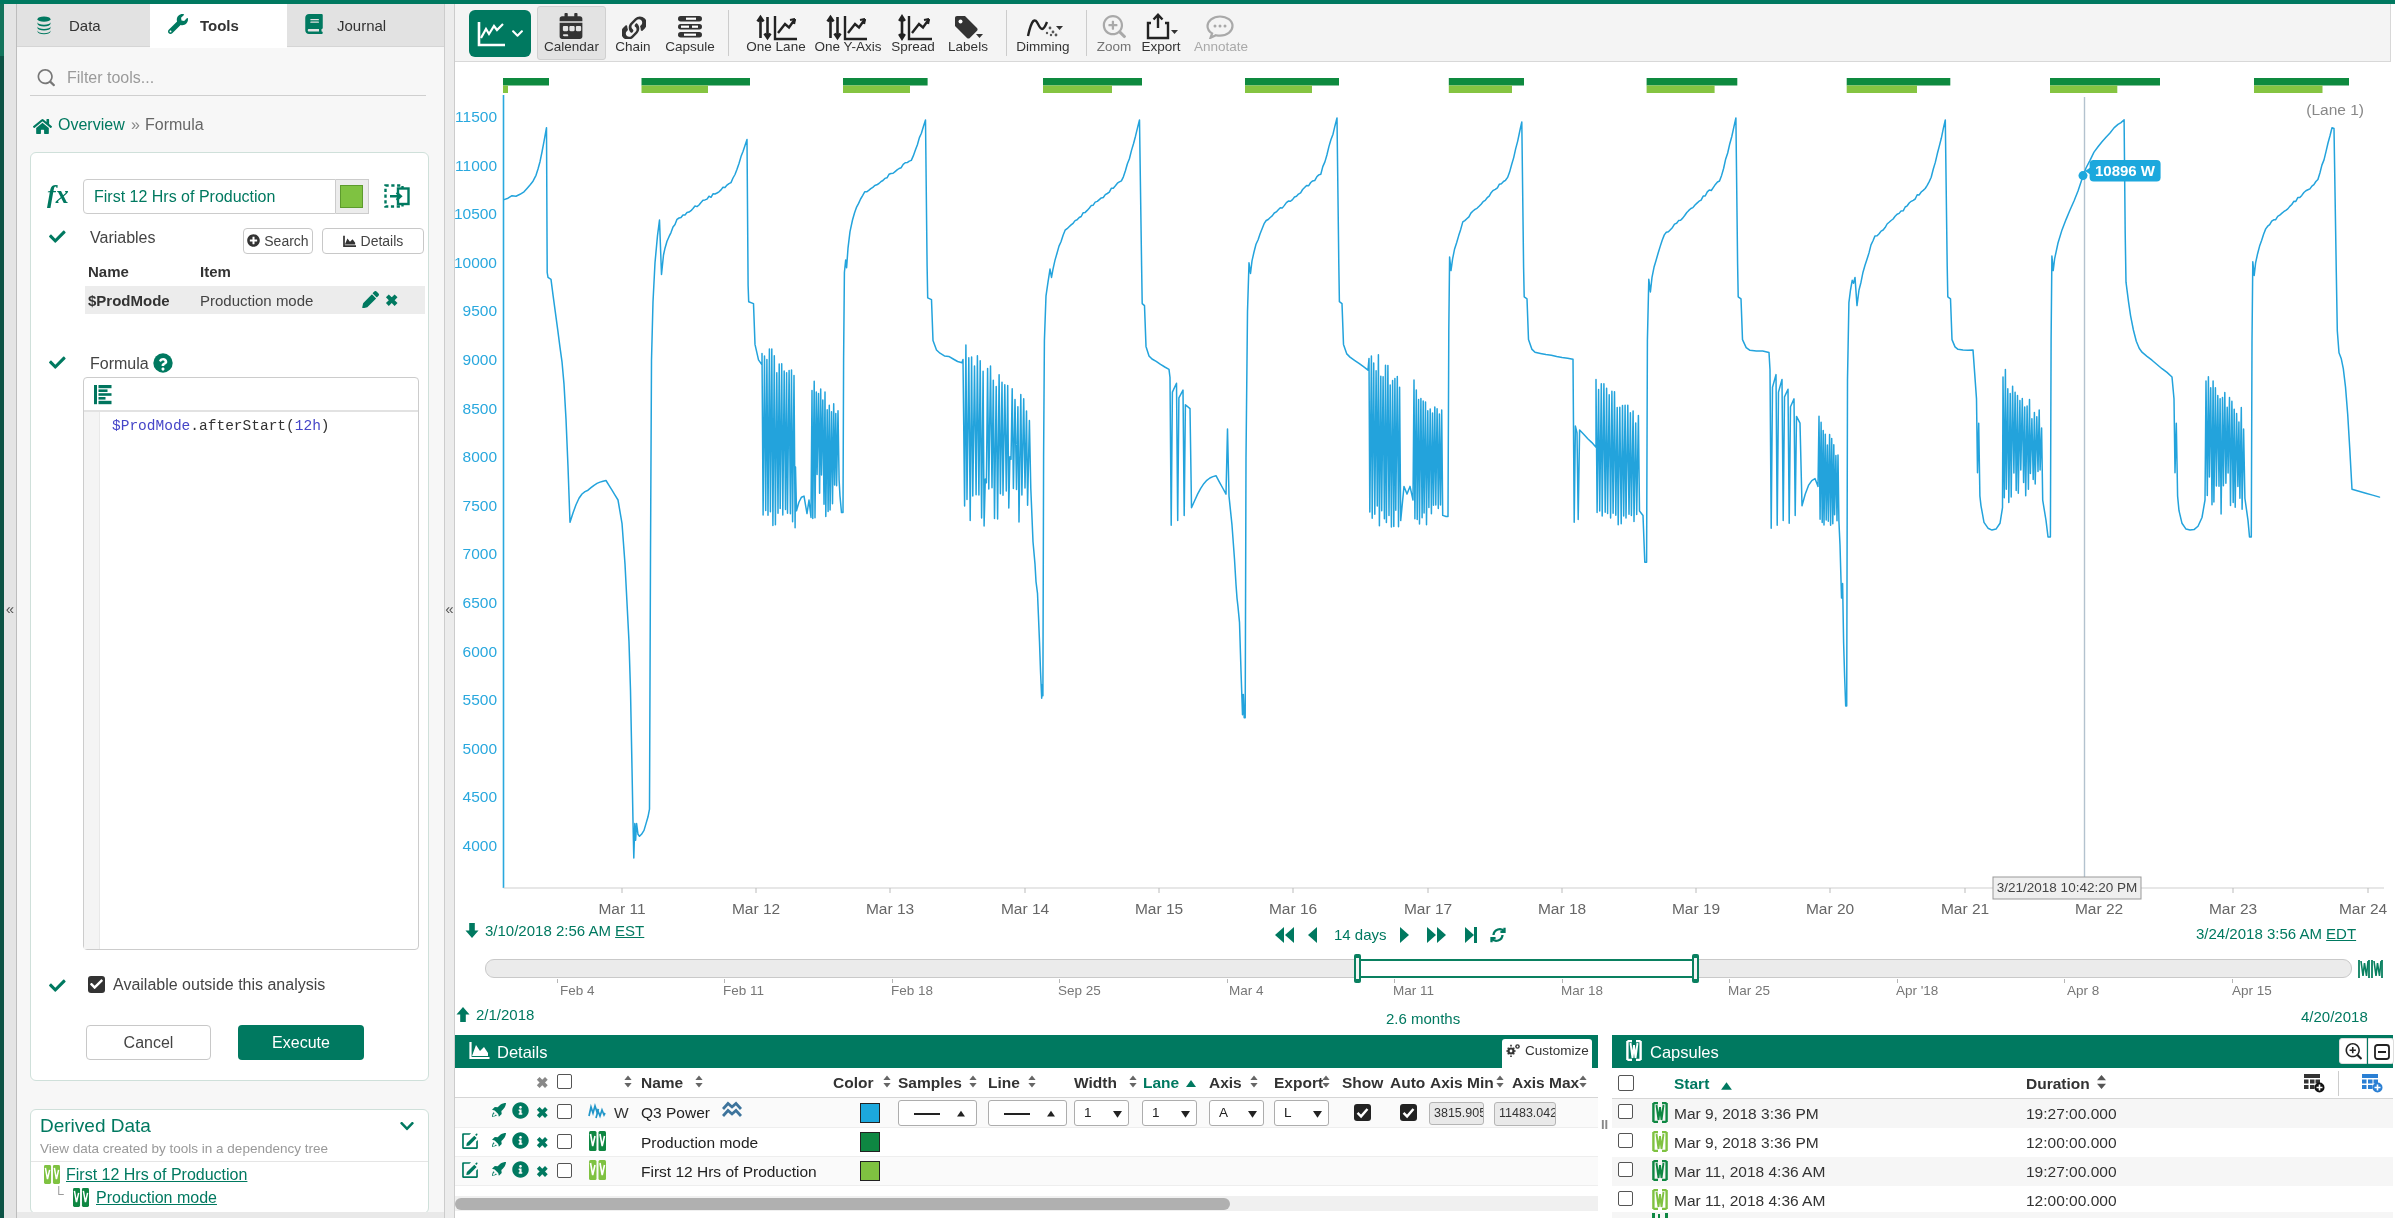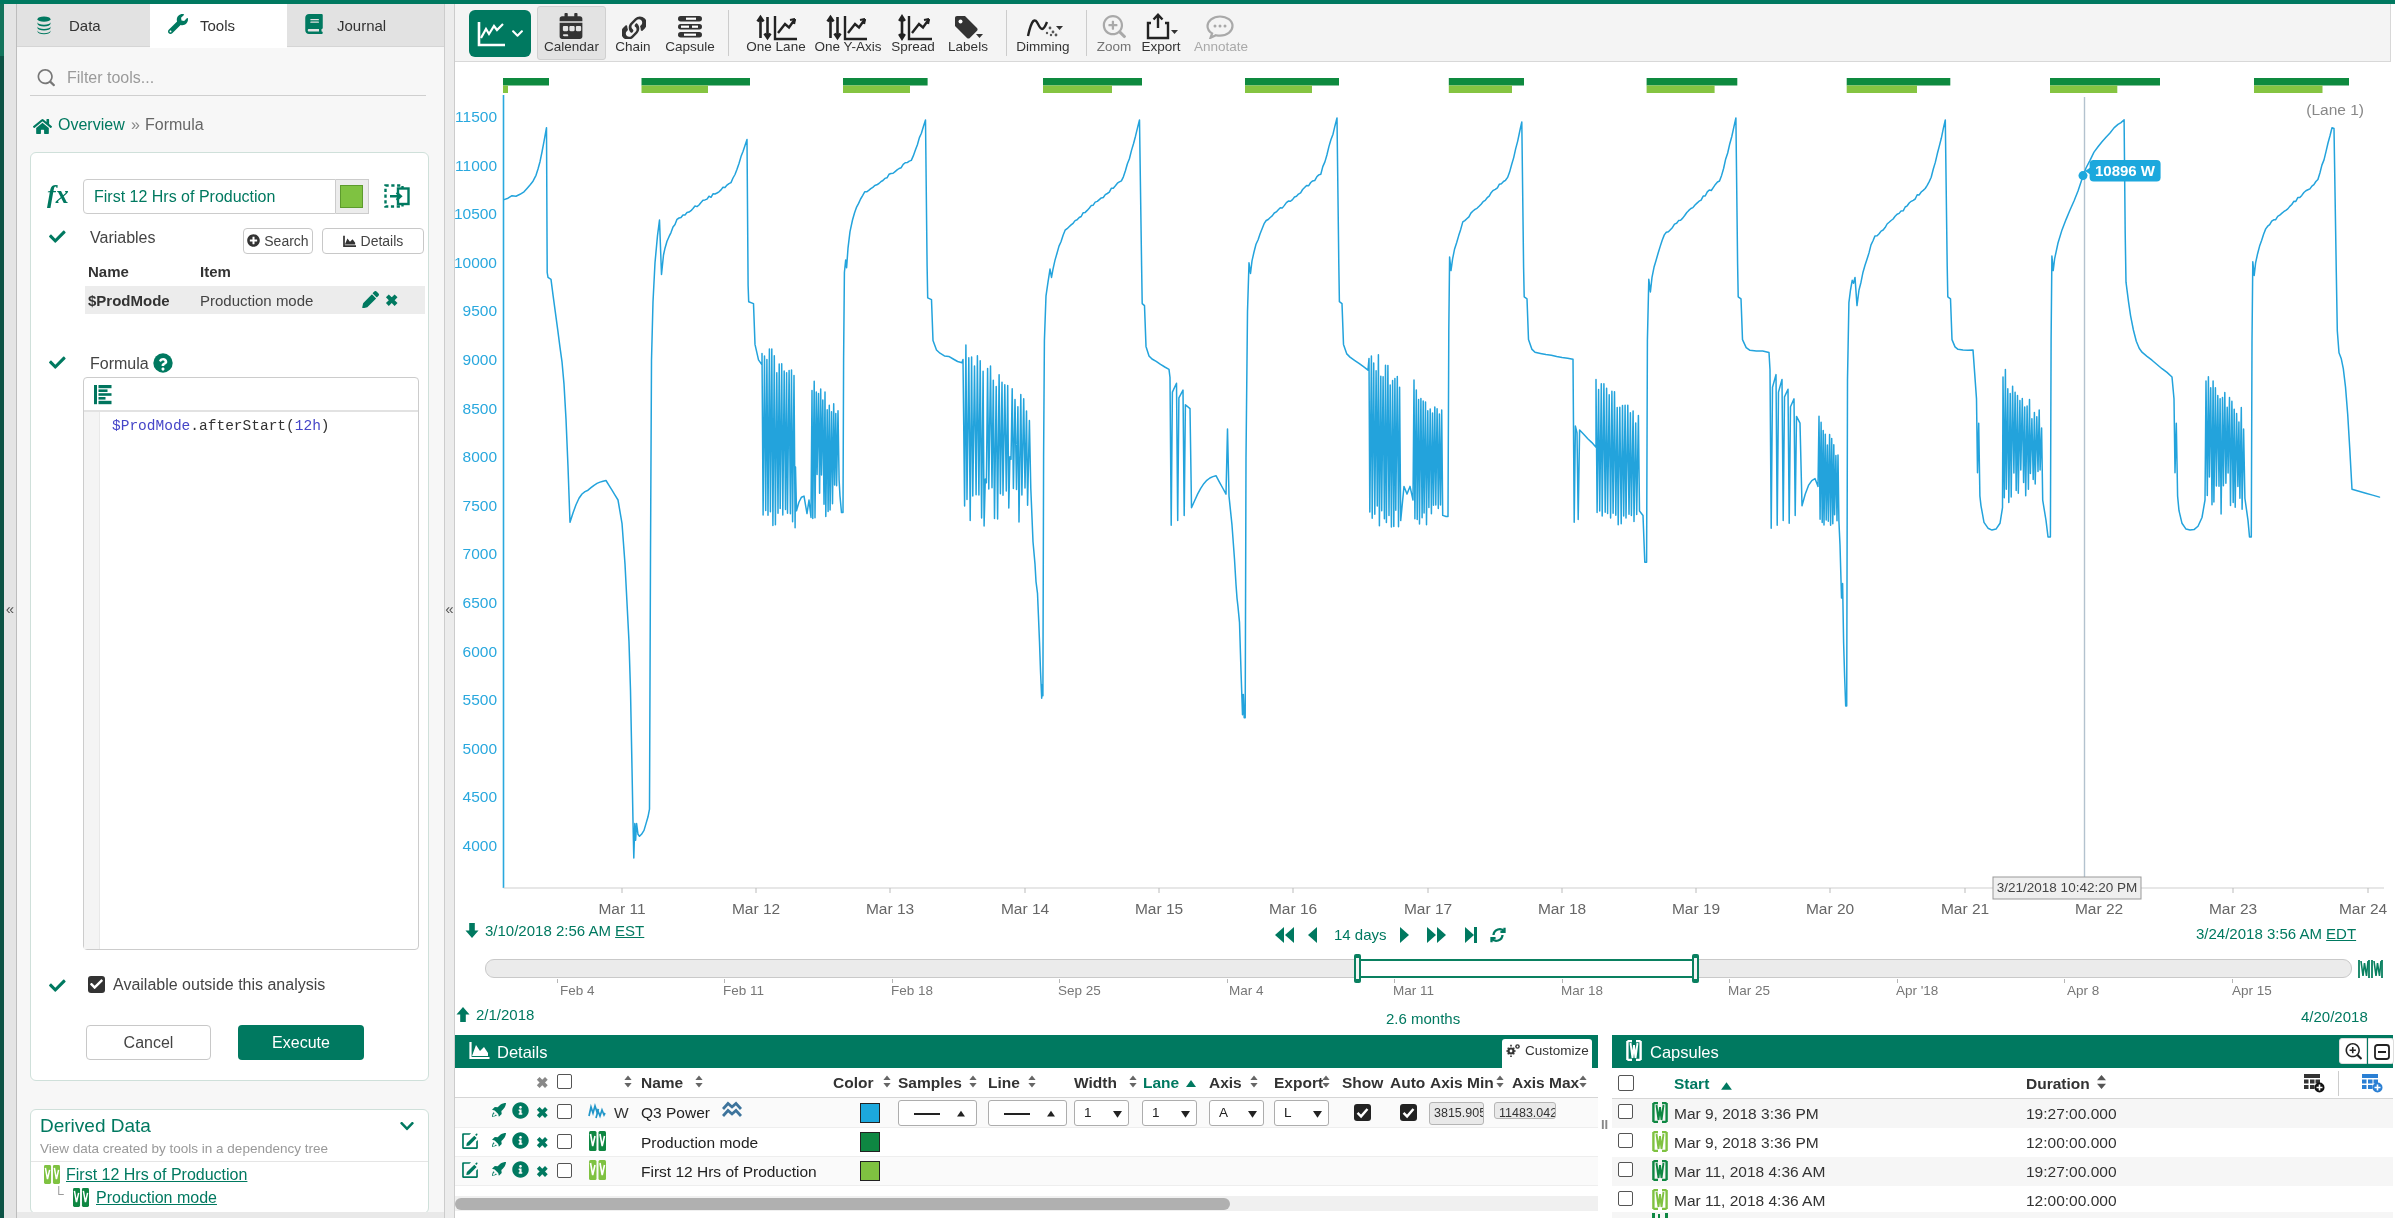--- a/index.html
+++ b/index.html
@@ -31,21 +31,21 @@
           <path d="M3.5 11.4 a6.5 2.6 0 0 0 13 0 v1.6 a6.5 2.6 0 0 1 -13 0z" fill="#007960"></path>
           <path d="M3.5 15.6 a6.5 2.6 0 0 0 13 0 v1 a6.5 2.6 0 0 1 -13 0z" fill="#007960"></path>
         </svg></span>
   <span class="abs" style="left:52px;top:13px;">Data</span>
 </div>
 <div class="abs" style="left:150px;top:4px;width:137px;height:44px;background:#fff;font-size:15px;color:#333;">
   <span class="abs" style="left:18px;top:10px;width:20px;height:20px;">
   <svg width="20" height="20" viewBox="0 0 512 512">
           <path fill="#007960" d="M507.73 109.1c-2.24-9.03-13.54-12.09-20.12-5.51l-74.36 74.36-67.88-11.31-11.31-67.88 74.36-74.36c6.62-6.62 3.43-17.9-5.66-20.16-47.38-11.74-99.55.91-136.58 37.93-39.64 39.64-50.55 97.1-34.05 147.2L18.74 402.76c-24.99 24.99-24.99 65.51 0 90.5 24.99 24.99 65.51 24.99 90.5 0l213.21-213.21c50.12 16.71 107.47 5.68 147.37-34.22 37.07-37.07 49.7-89.32 37.91-136.73zM64 472c-13.25 0-24-10.75-24-24 0-13.26 10.75-24 24-24s24 10.74 24 24c0 13.25-10.75 24-24 24z"></path>
         </svg></span>
-  <span class="abs" style="left:50px;top:13px;">Tools</span>
+  <span class="abs" style="left:50px;top:13px;font-weight:bold;">Tools</span>
 </div>
 <div class="abs" style="left:287px;top:4px;width:157px;height:43px;font-size:15px;color:#333;">
   <span class="abs" style="left:17px;top:10px;width:20px;height:20px;">
   <svg width="20" height="20" viewBox="0 0 448 512">
           <path fill="#007960" d="M96 0C43 0 0 43 0 96v320c0 53 43 96 96 96h320c18 0 32-14 32-32s-14-32-32-32v-64c18 0 32-14 32-32V32c0-18-14-32-32-32H96zm0 384h256v64H96c-18 0-32-14-32-32s14-32 32-32zm32-240c0-9 7-16 16-16h192c9 0 16 7 16 16s-7 16-16 16H144c-9 0-16-7-16-16zm16 48h192c9 0 16 7 16 16s-7 16-16 16H144c-9 0-16-7-16-16s7-16 16-16z"></path>
         </svg></span>
   <span class="abs" style="left:50px;top:13px;">Journal</span>
 </div>
 
 <div class="abs" style="left:30px;top:64px;width:396px;height:32px;border-bottom:1px solid #cfcfcf;">
@@ -568,21 +568,21 @@
         <path d="M1 1 H11 L6 8.5Z" fill="#222"></path>
       </svg>
 </div>
 <div class="abs" style="left:1354px;top:1104px;width:17px;height:17px;background:#222;border-radius:3px;"><svg width="17" height="17" viewBox="0 0 24 24">
         <path d="M5 12.5 L10 17.5 L19 7" stroke="#fff" stroke-width="3.4" fill="none"></path>
       </svg></div>
 <div class="abs" style="left:1400px;top:1104px;width:17px;height:17px;background:#222;border-radius:3px;"><svg width="17" height="17" viewBox="0 0 24 24">
         <path d="M5 12.5 L10 17.5 L19 7" stroke="#fff" stroke-width="3.4" fill="none"></path>
       </svg></div>
 <div class="abs" style="left:1429px;top:1102px;width:55px;height:23px;background:#e9e9e9;border:1px solid #b5b5b5;border-radius:3px;font-size:12.5px;color:#333;line-height:21px;padding-left:4px;overflow:hidden;white-space:nowrap;">3815.9055</div>
-<div class="abs" style="left:1494px;top:1102px;width:62px;height:17px;background:#e9e9e9;border:1px solid #b5b5b5;border-radius:3px;font-size:12.5px;color:#333;line-height:21px;padding-left:4px;overflow:hidden;white-space:nowrap;">11483.042</div>
+<div class="abs" style="left:1494px;top:1102px;width:62px;height:24px;background:#e9e9e9;border:1px solid #b5b5b5;border-radius:3px;font-size:12.5px;color:#333;line-height:21px;padding-left:4px;overflow:hidden;white-space:nowrap;">11483.042</div>
 
 <div class="abs" style="left:455px;top:1128px;width:1143px;height:29px;background:#fff;border-bottom:1px solid #eee;"></div>
 <div class="abs" style="left:461px;top:1132px;"><svg width="18" height="18" viewBox="0 0 512 512">
         <path fill="#007960" d="M402 80l30-30c9-9 24-9 34 0l-2-2c9 9 9 24 0 34l-30 30zM378 104L168 314l-17 69c-2 9 6 17 15 15l69-17 210-210zM64 480h384c18 0 32-14 32-32V224l-48 48v144c0 9-7 16-16 16H96c-9 0-16-7-16-16V96c0-9 7-16 16-16h144l48-48H64C46 32 32 46 32 64v384c0 18 14 32 32 32z"></path>
       </svg></div>
 <div class="abs" style="left:491px;top:1132px;"><svg width="16" height="16" viewBox="0 0 512 512">
         <path fill="#007960" d="M156 398c-16 42-67 56-97 56 14-30 10-80 56-97l-30-30C44 348 32 480 32 480s132-12 153-53zM480 32S361 21 257 125l-45 45-90-10-90 90 85 21 114 114 21 85 90-90-10-90 45-45C481 151 480 32 480 32z"></path>
       </svg></div>
 <div class="abs" style="left:512px;top:1132px;"><svg width="17" height="17" viewBox="0 0 512 512">
         <path fill="#007960" d="M256 8C119 8 8 119 8 256s111 248 248 248 248-111 248-248S393 8 256 8zm0 110c23 0 42 19 42 42s-19 42-42 42-42-19-42-42 19-42 42-42zm56 254c0 7-5 12-12 12h-88c-7 0-12-5-12-12v-24c0-7 5-12 12-12h12v-64h-12c-7 0-12-5-12-12v-24c0-7 5-12 12-12h64c7 0 12 5 12 12v100h12c7 0 12 5 12 12v24z"></path>

